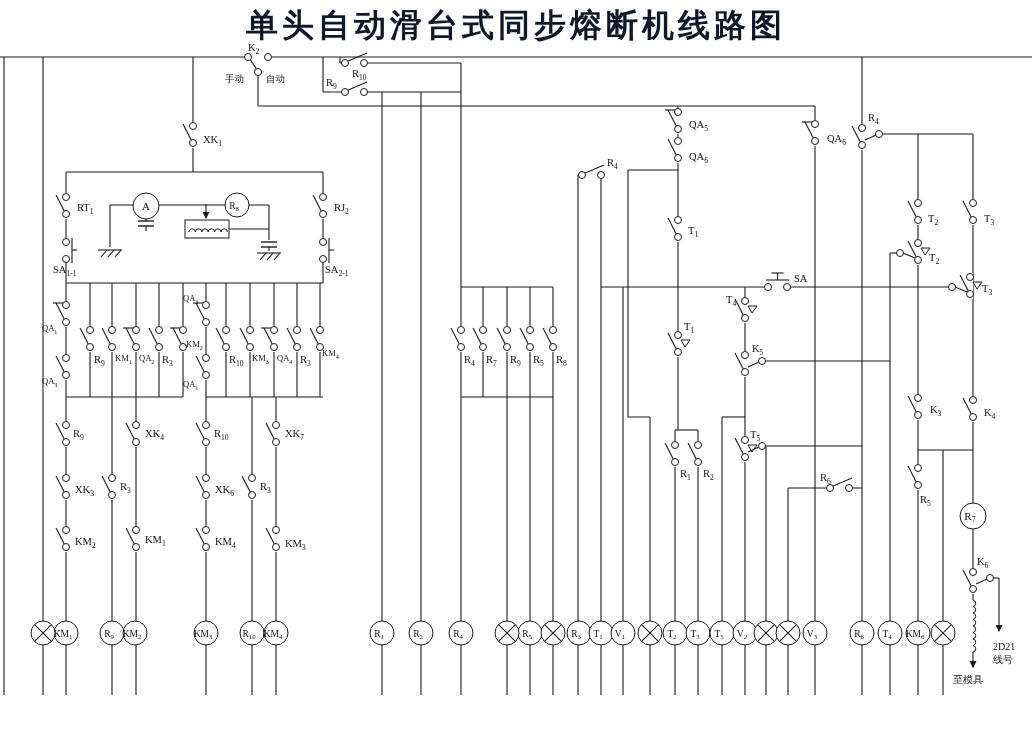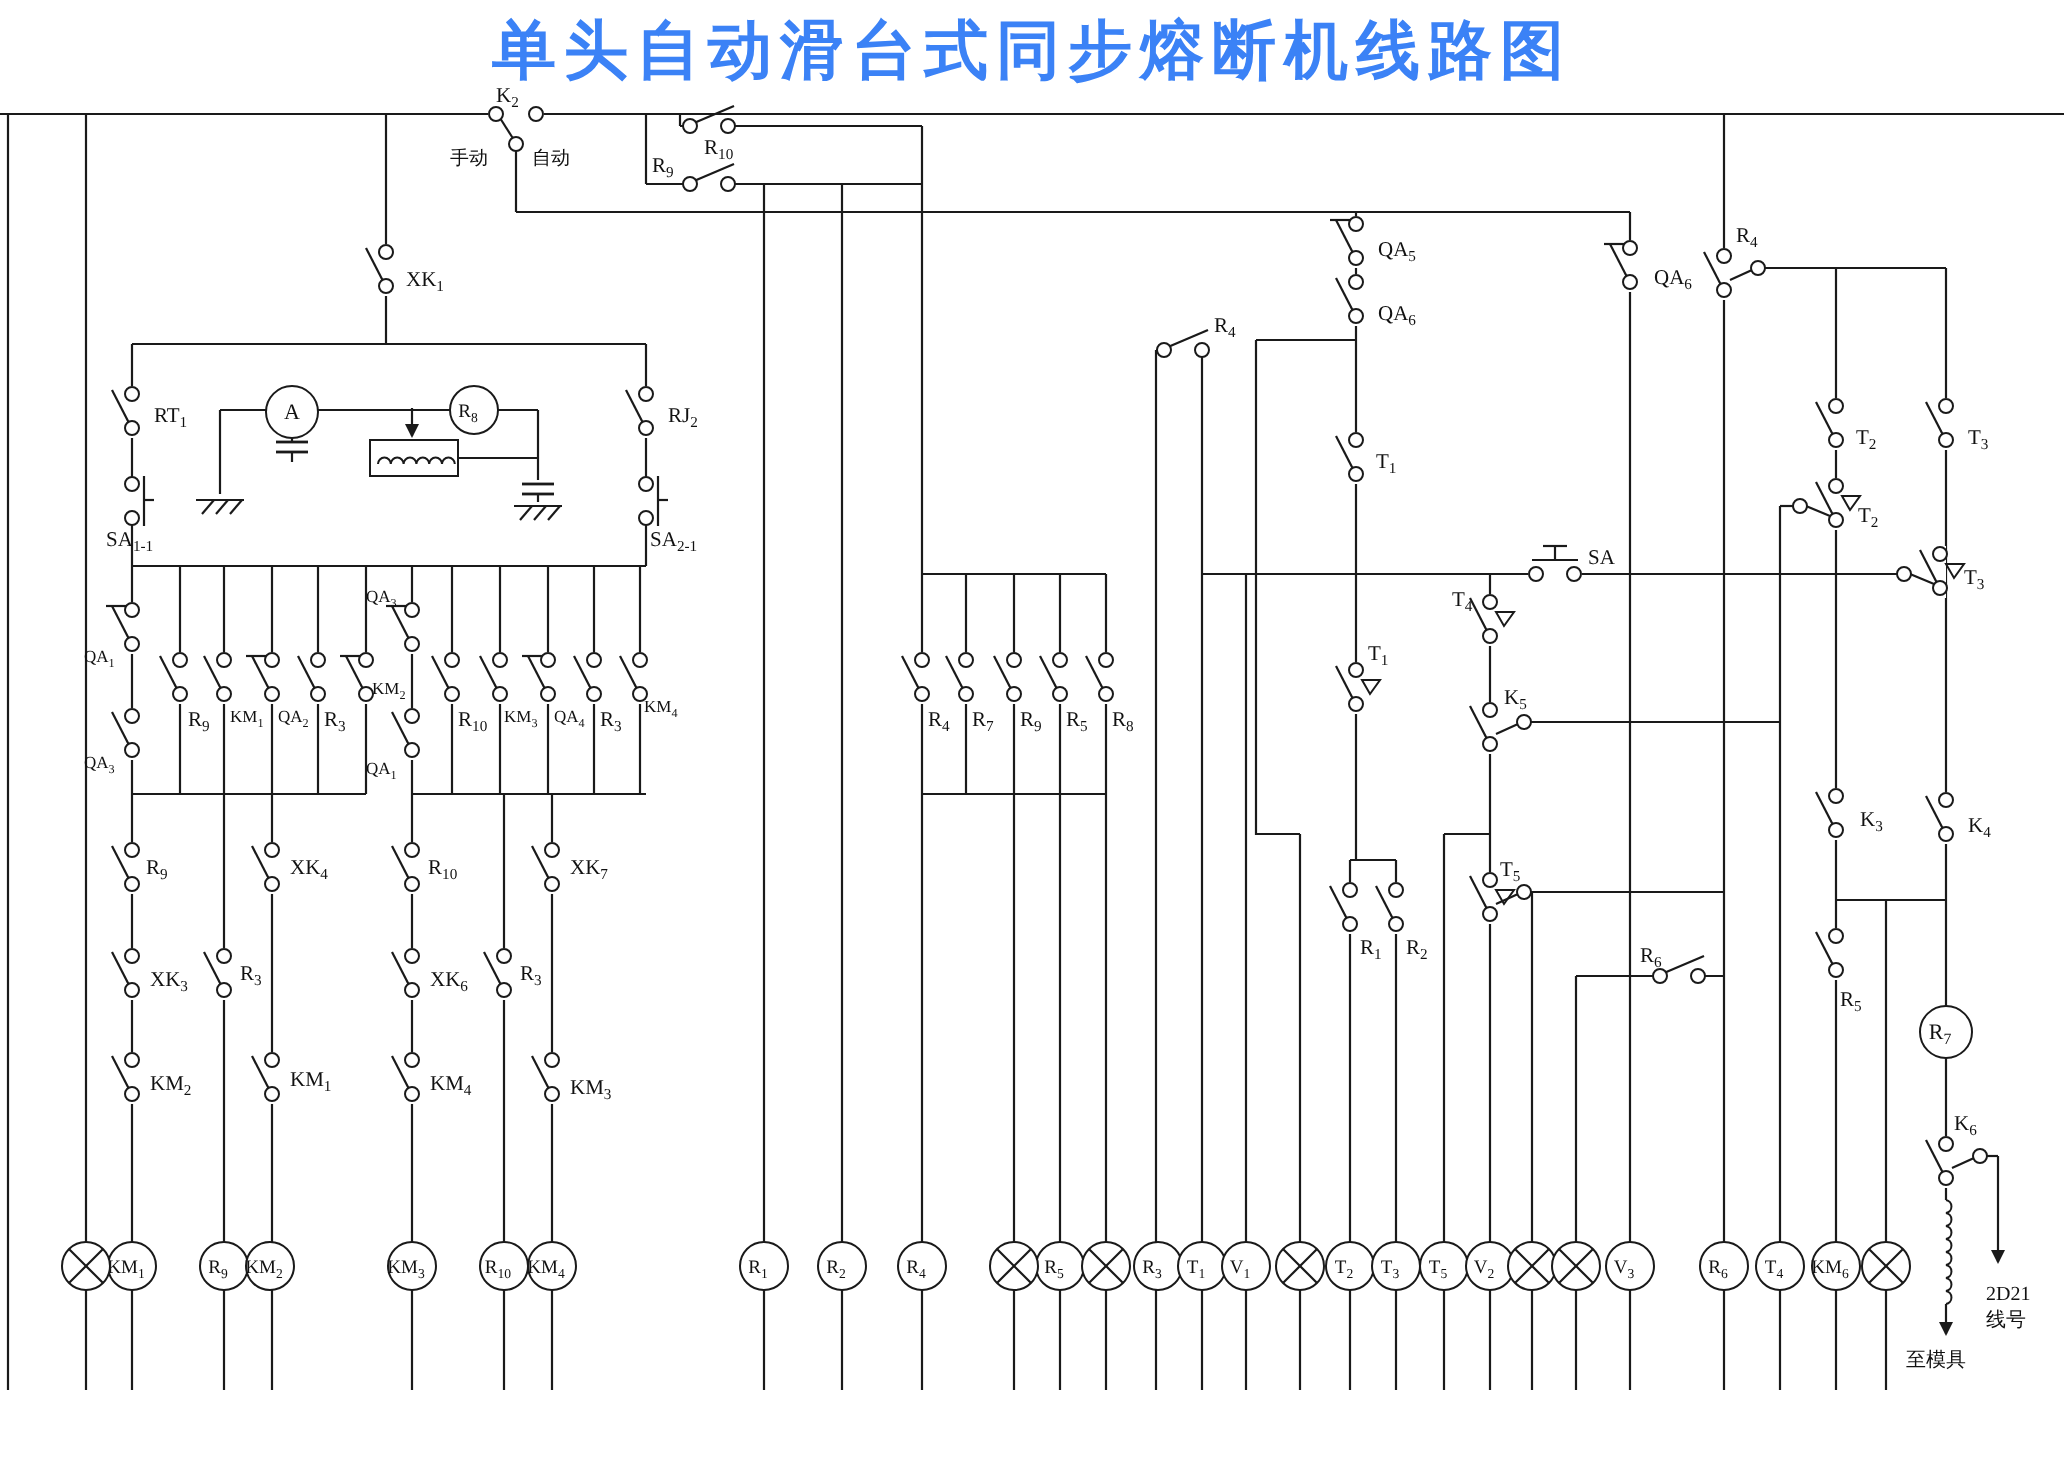--- a/index.html
+++ b/index.html
@@ -1,19 +1,19 @@
 <!DOCTYPE html>
 <html><head>
 <meta charset="utf-8">
 <style>
   html,body{margin:0;padding:0;background:#fff;}
   .page{position:relative;width:1032px;height:729px;background:#fff;overflow:hidden;
         font-family:"Liberation Serif",serif;}
   .title{position:absolute;top:4px;left:0;width:100%;text-align:center;
-         font-size:32px;font-weight:bold;letter-spacing:4px;color:#3b82f6;}
+         font-size:32px;font-weight:bold;letter-spacing:4px;color:#0f172a;}
   svg{position:absolute;top:0;left:0;}
   svg text{font-family:"Liberation Serif",serif;fill:#111;}
 </style>
 </head>
 <body>
 
 <div class="page">
   <div class="title">单头自动滑台式同步熔断机线路图</div>
   <svg id="schematic" width="1032" height="729" viewBox="0 0 1032 729">
       <polyline points="0,57 1032,57" fill="none" stroke="#1a1a1a" stroke-width="1.1"></polyline>

